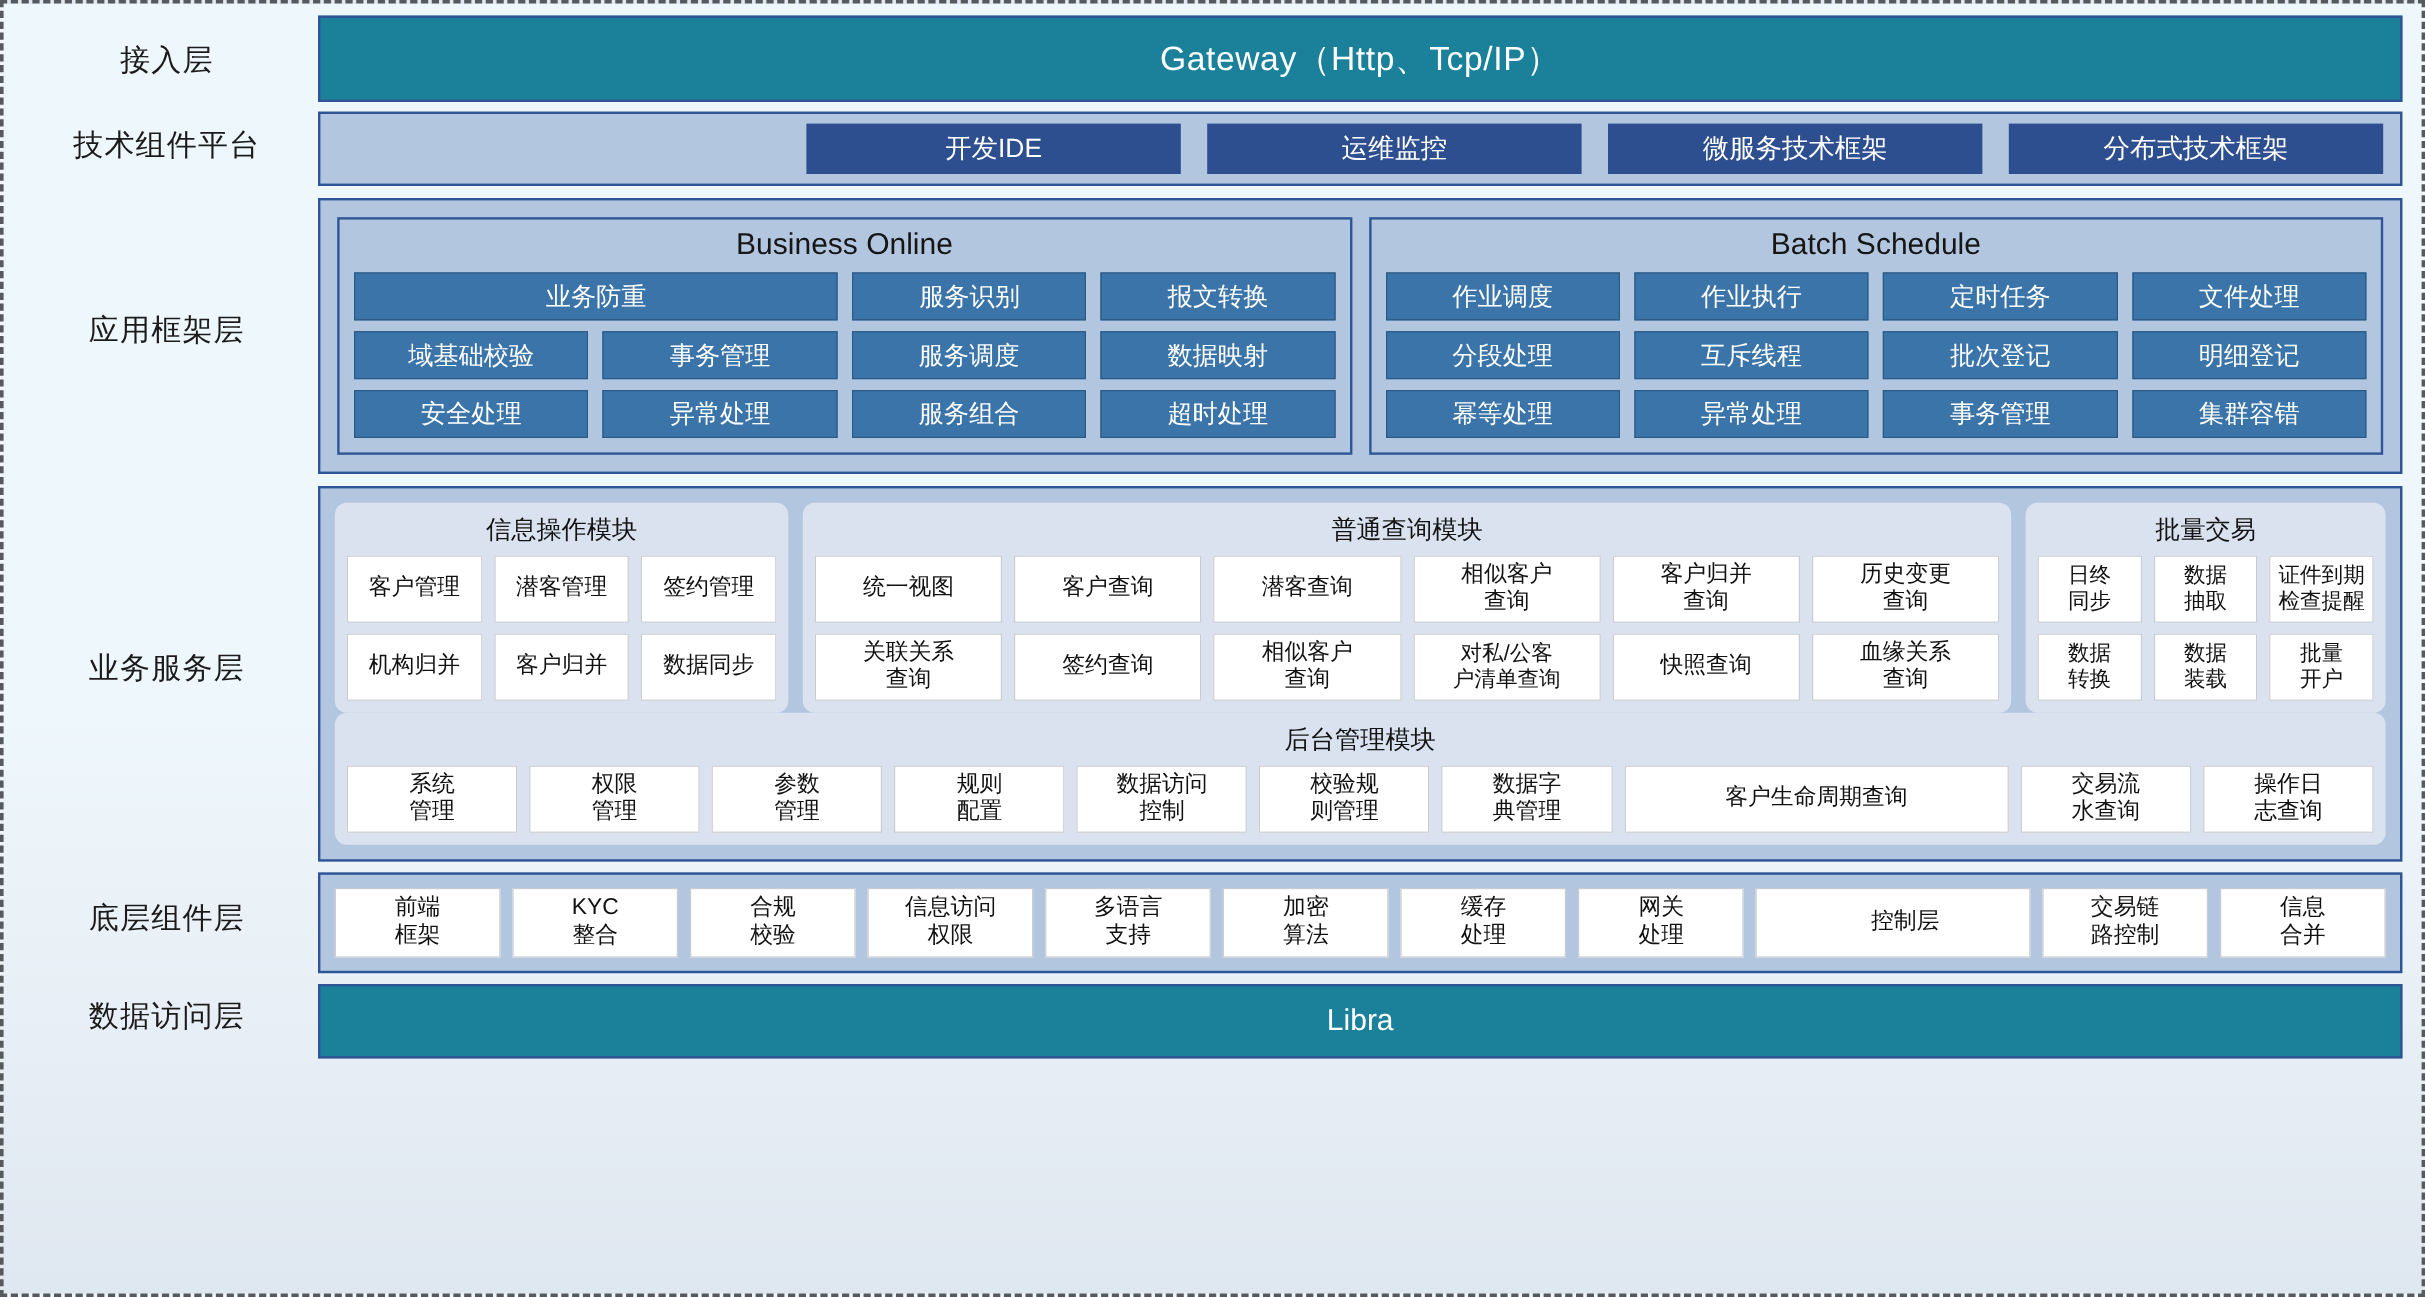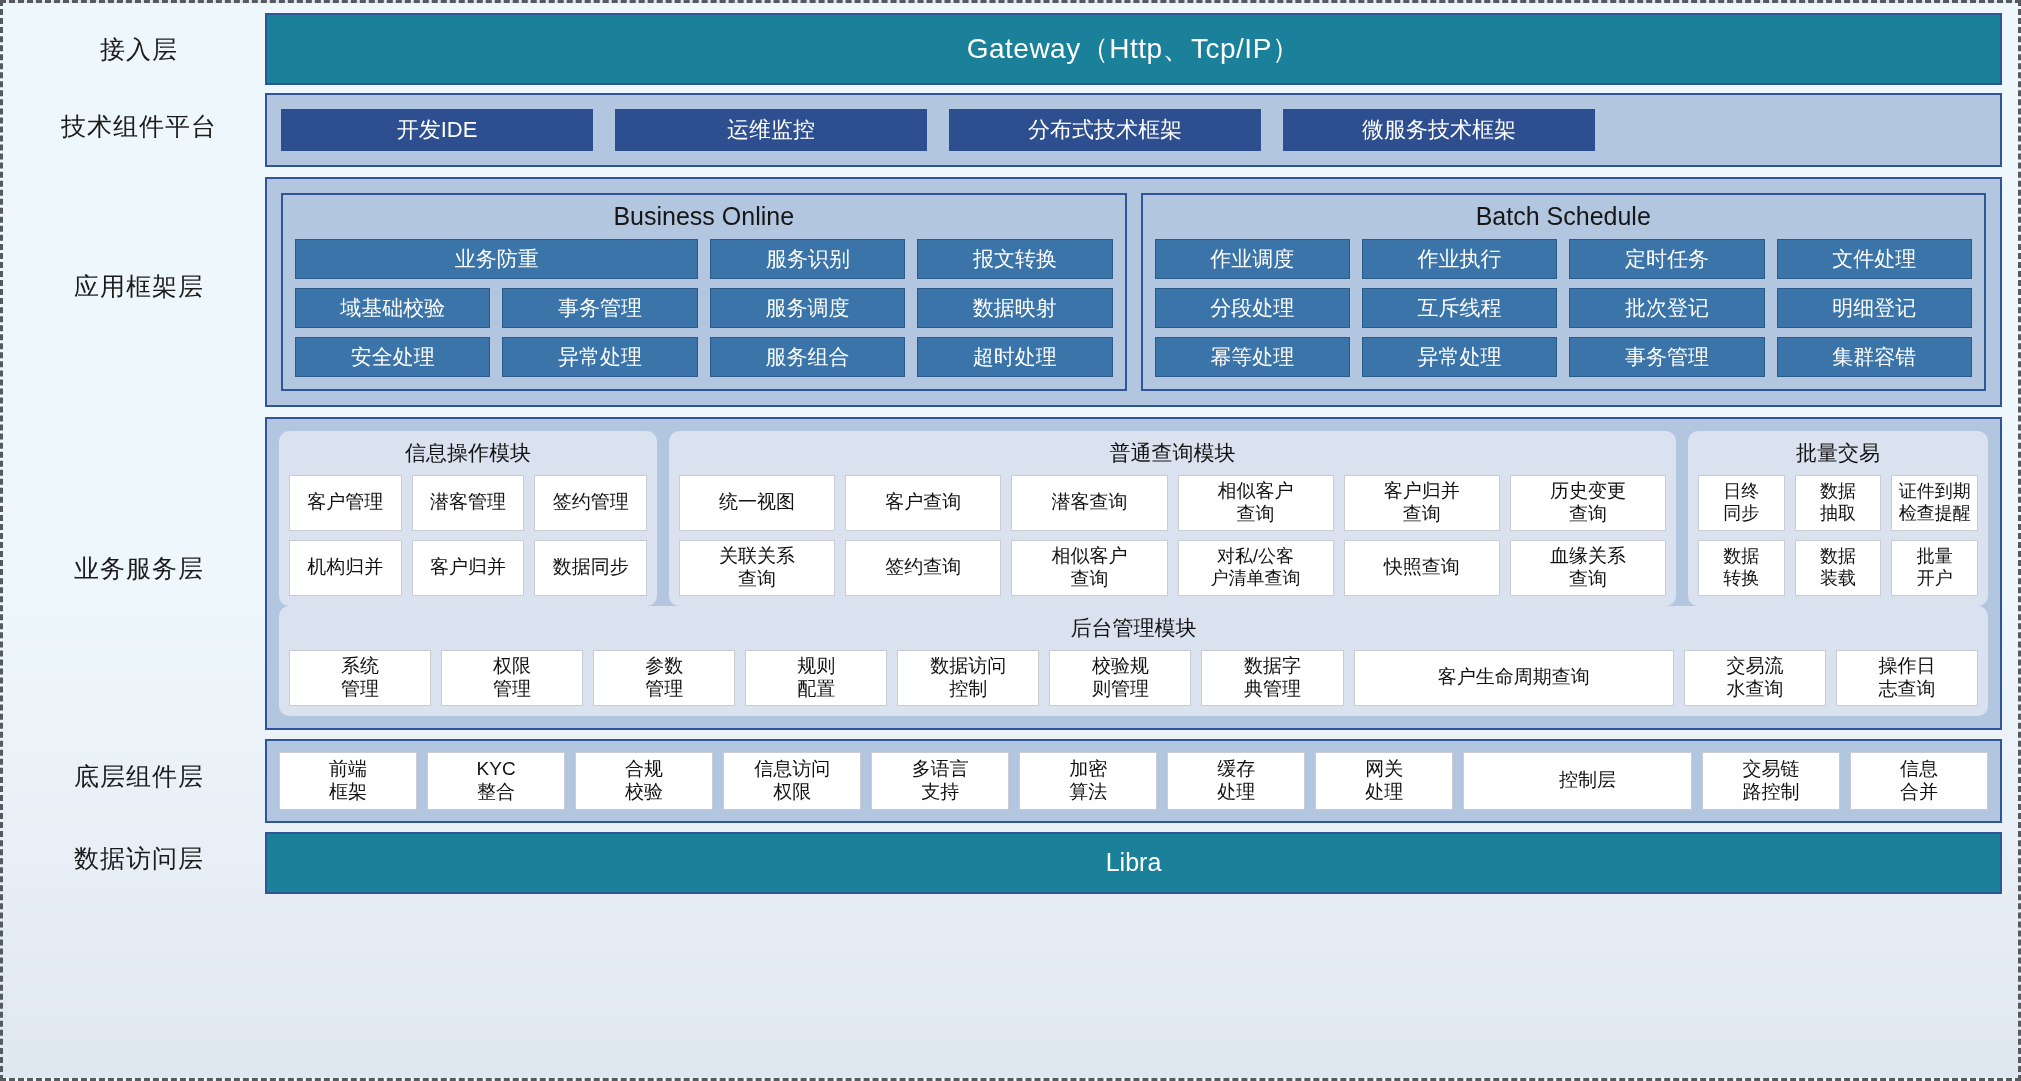--- a/index.html
+++ b/index.html
@@ -33,22 +33,22 @@
     border: 2px solid #2f5597;
     height: 72px;
     display: flex; align-items: center; justify-content: center;
     color: #ffffff; font-size: 28px; letter-spacing: .5px;
   }
 
   
   .band-tech {
     background: #b3c6e0;
     border: 2px solid #2f5597;
-    height: 74px;
-    display: flex; align-items: center; justify-content: flex-start;
+    height: 62px;
+    display: flex; align-items: center; justify-content: flex-end;
     padding: 4px 14px;
     gap: 22px;
     margin-top: 8px;
   }
   .tech-chip {
     flex: 1 1 0;
     max-width: 312px;
     height: 42px;
     background: #2e4f8f;
     color: #ffffff;
@@ -162,22 +162,22 @@
       <div class="band-teal">Gateway（Http、Tcp/IP）</div>
     </div>
   </div>
 
   <div class="layer-row">
     <div class="layer-label">技术组件平台</div>
     <div class="layer-body">
       <div class="band-tech">
         <div class="tech-chip">开发IDE</div>
         <div class="tech-chip">运维监控</div>
+        <div class="tech-chip">微服务技术框架</div>
         <div class="tech-chip">分布式技术框架</div>
-        <div class="tech-chip">微服务技术框架</div>
       </div>
     </div>
   </div>
 
   <div class="layer-row">
     <div class="layer-label">应用框架层</div>
     <div class="layer-body">
       <div class="app-outer">
 
         <div class="app-panel">

